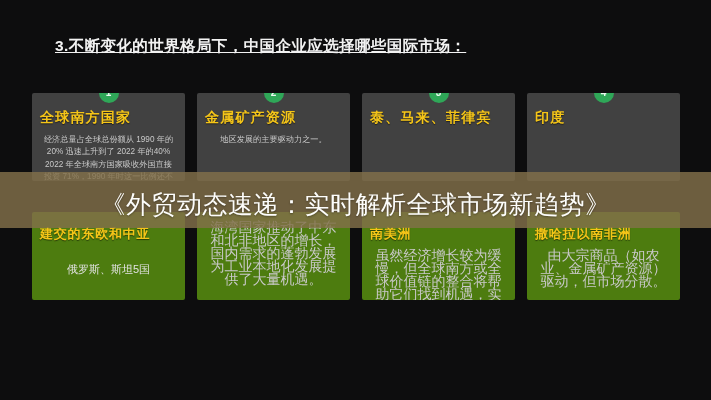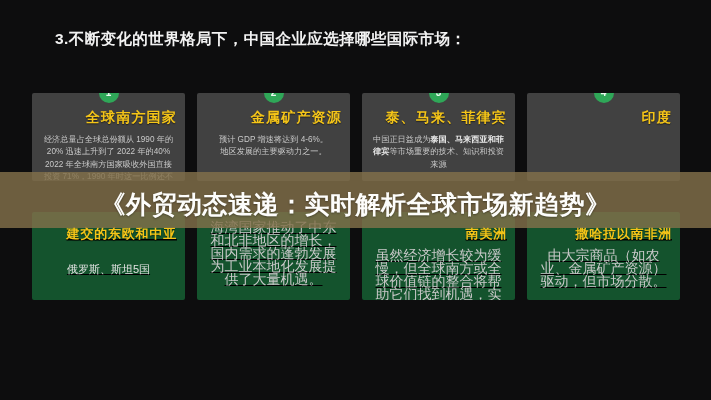--- a/index.html
+++ b/index.html
@@ -13,26 +13,27 @@
   #slide {
     position:absolute;
     inset:0;
     background:#0d0d0e;
   }
 
   
   .slide-title {
     position:absolute;
     left:55px;
-    top:29px;
+    top:36px;
     font-size:15.5px;
     font-weight:bold;
     color:#f2f2f2;
     letter-spacing:0.4px;
     white-space:nowrap;
+    text-decoration:underline;
   }
 
   
   .grid {
     position:absolute;
     left:32px;
     top:93px;
     width:648px;
     height:207px;
     display:grid;
@@ -41,41 +42,41 @@
     column-gap:12px;
     row-gap:31px;
   }
   .card {
     position:relative;
     background:#414141;
     border-radius:2px;
     padding:9px 8px 6px 8px;
     overflow:hidden;
   }
-  .card.r2 { background:#14532d;text-decoration:underline; }
+  .card.r2 { background:#4d7c0f; }
 
   .badge {
     position:absolute;
     top:-10px;
     left:50%;
     transform:translateX(-50%);
     width:20px;
     height:20px;
     border-radius:50%;
     background:#2fa758;
     color:#eafaf0;
     font-size:10px;
     font-weight:bold;
     line-height:20px;
     text-align:center;
     z-index:3;
   }
 
   .card-title {
-    text-align:right;
+    text-align:left;
     color:#f5c518;
     font-weight:bold;
     font-size:14px;
     letter-spacing:1.2px;
     margin-top:7px;
     margin-bottom:7px;
     text-shadow:0 1px 1px rgba(0,0,0,.5);
   }
   .card.r2 .card-title {
     font-size:13px;
@@ -110,21 +111,21 @@
     position:absolute;
     left:0;
     top:172px;
     width:711px;
     height:64px;
     z-index:6;
     display:flex;
     align-items:center;
     justify-content:center;
     font-size:25px;
-    font-weight:bold;
+    font-weight:normal;
     color:#fdfdfb;
     letter-spacing:0.5px;
     white-space:nowrap;
     text-shadow:0 1px 2px rgba(0,0,0,.35);
   }
 </style>
 </head>
 <body>
 
 <div id="slide">
@@ -136,29 +137,27 @@
     <div class="card r1">
       <div class="badge">1</div>
       <div class="card-title">全球南方国家</div>
       <div class="card-body">经济总量占全球总份额从 1990 年的20% 迅速上升到了 2022 年的40% 2022 年全球南方国家吸收外国直接投资 71%，1990 年时这一比例还不到 20%</div>
     </div>
 
     <div class="card r1">
       <div class="badge">2</div>
       <div class="card-title">金属矿产资源</div>
       <div class="card-body">
-        <div>预计 GDP 增速将达到 4-6%。</div>
         <div>地区发展的主要驱动力之一。</div>
       </div>
     </div>
 
     <div class="card r1">
       <div class="badge">3</div>
       <div class="card-title">泰、马来、菲律宾</div>
-      <div class="card-body">中国正日益成为<b>泰国、马来西亚和菲律宾</b>等市场重要的技术、知识和投资来源</div>
     </div>
 
     <div class="card r1">
       <div class="badge">4</div>
       <div class="card-title">印度</div>
     </div>
 
     <div class="card r2 five">
       <div class="card-title">建交的东欧和中亚</div>
       <div class="card-body">俄罗斯、斯坦5国</div>

